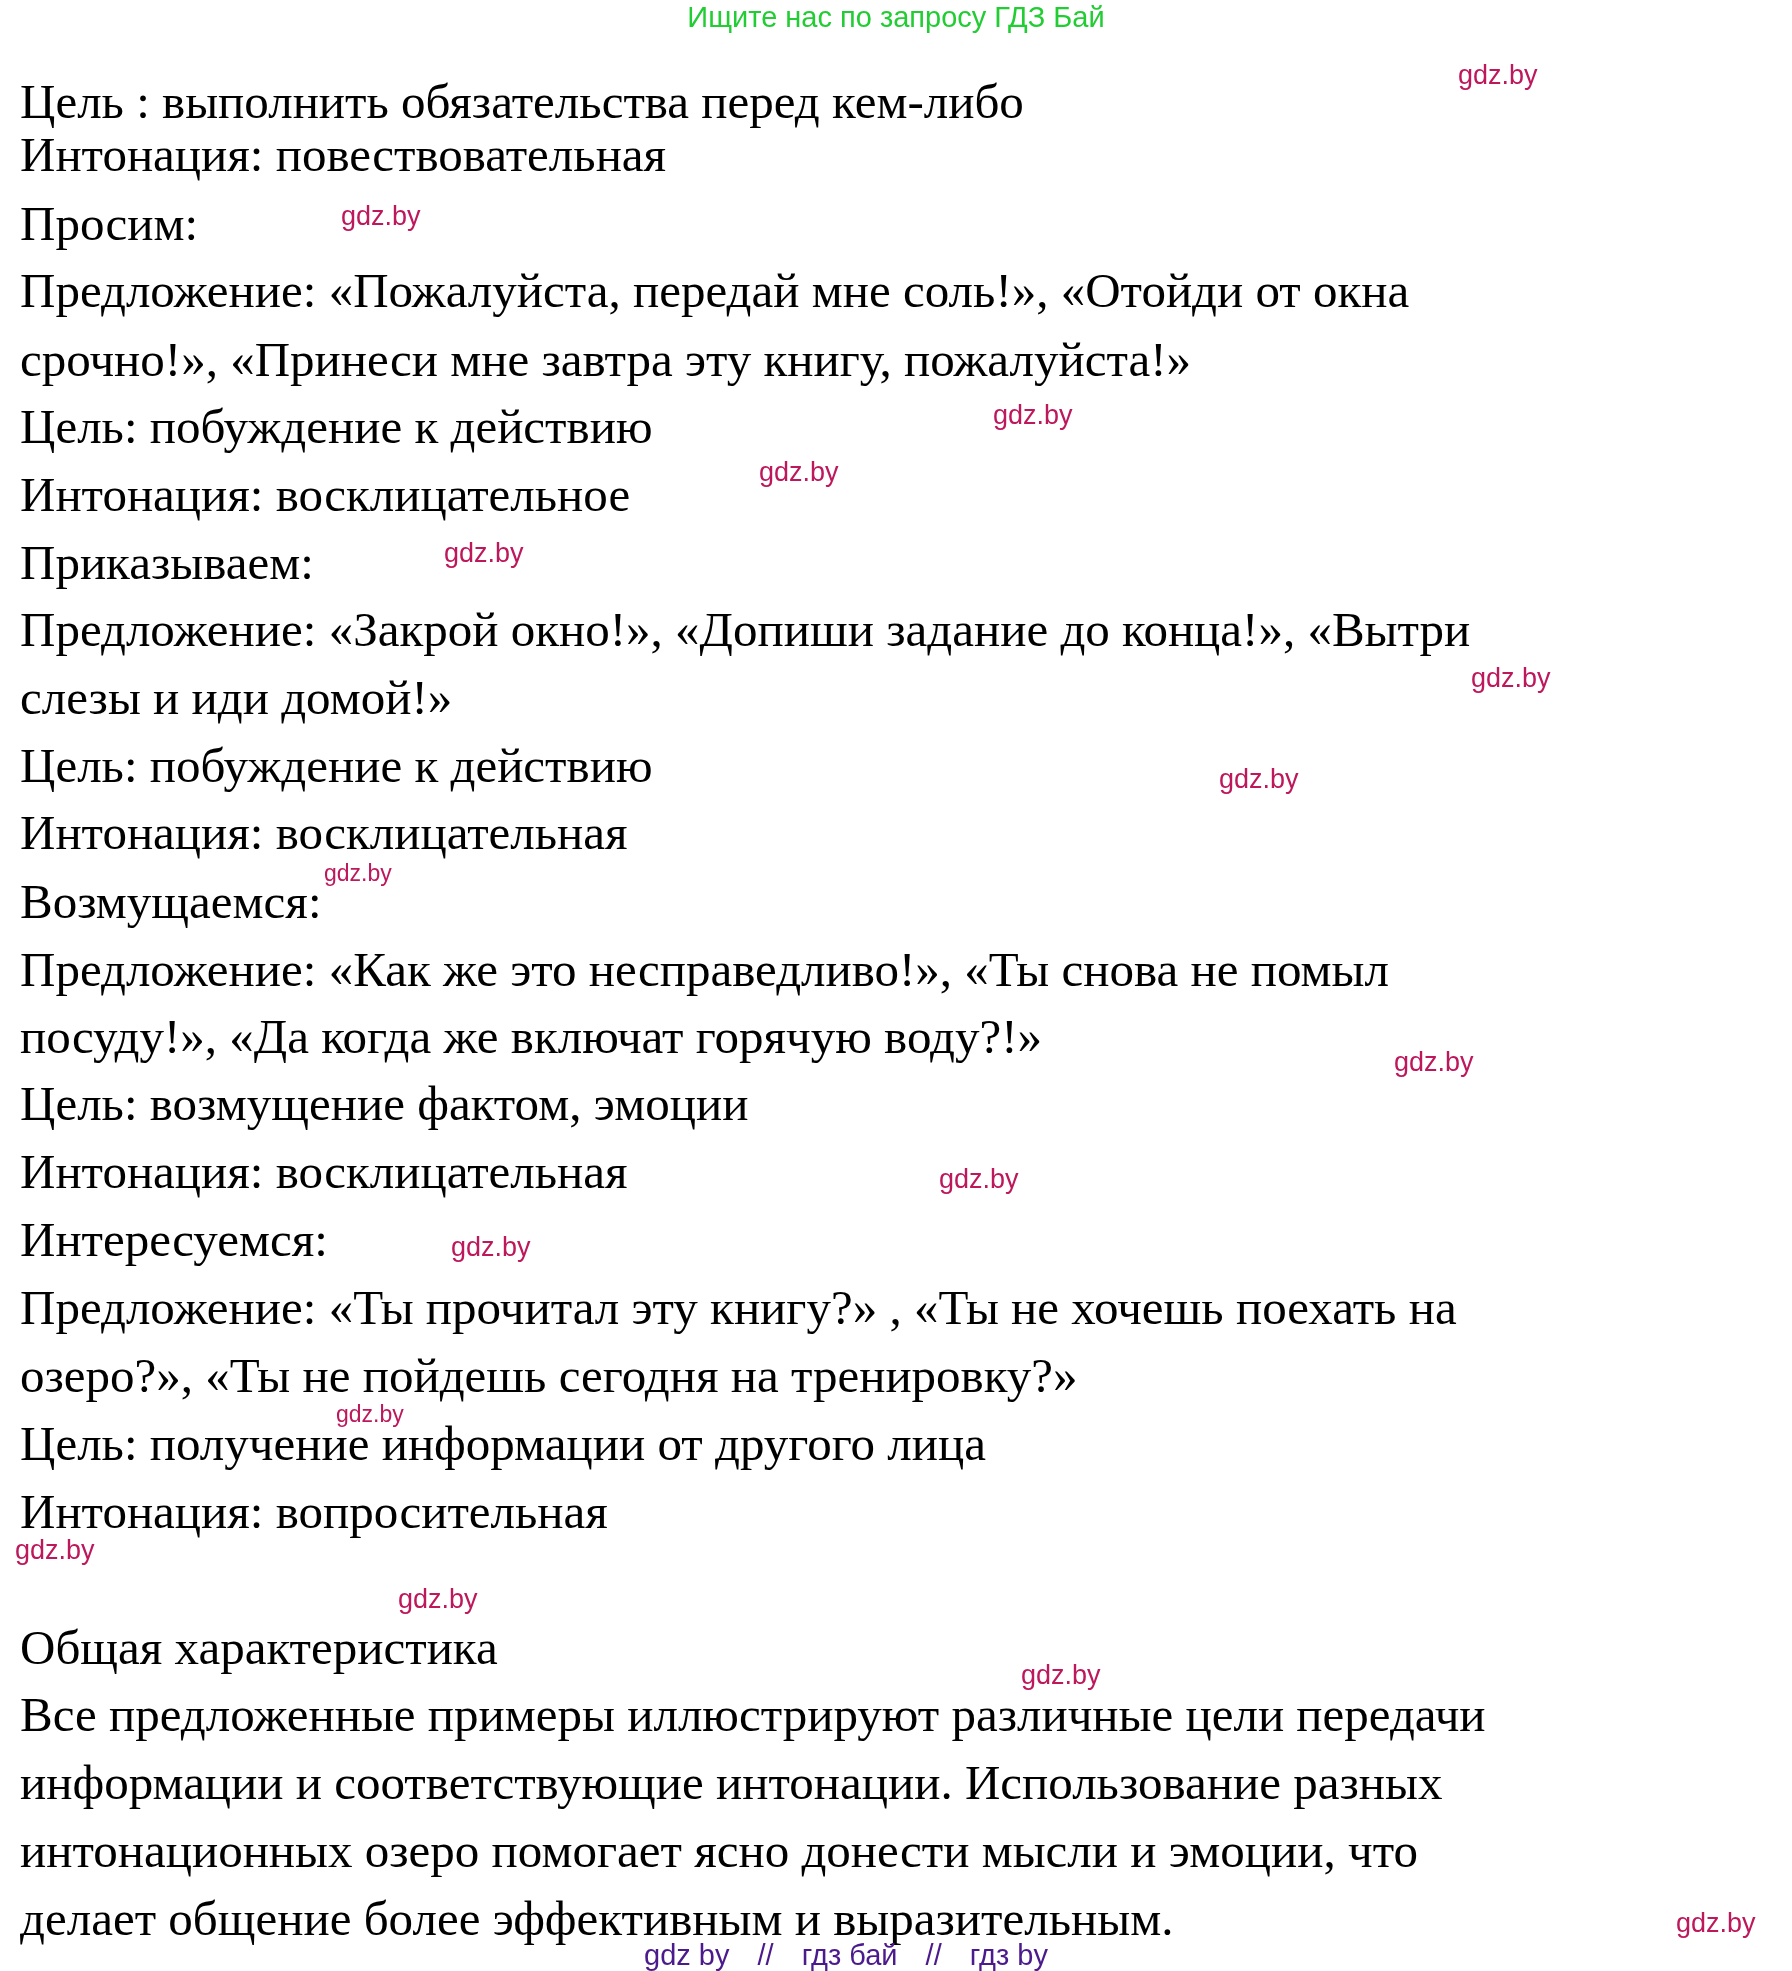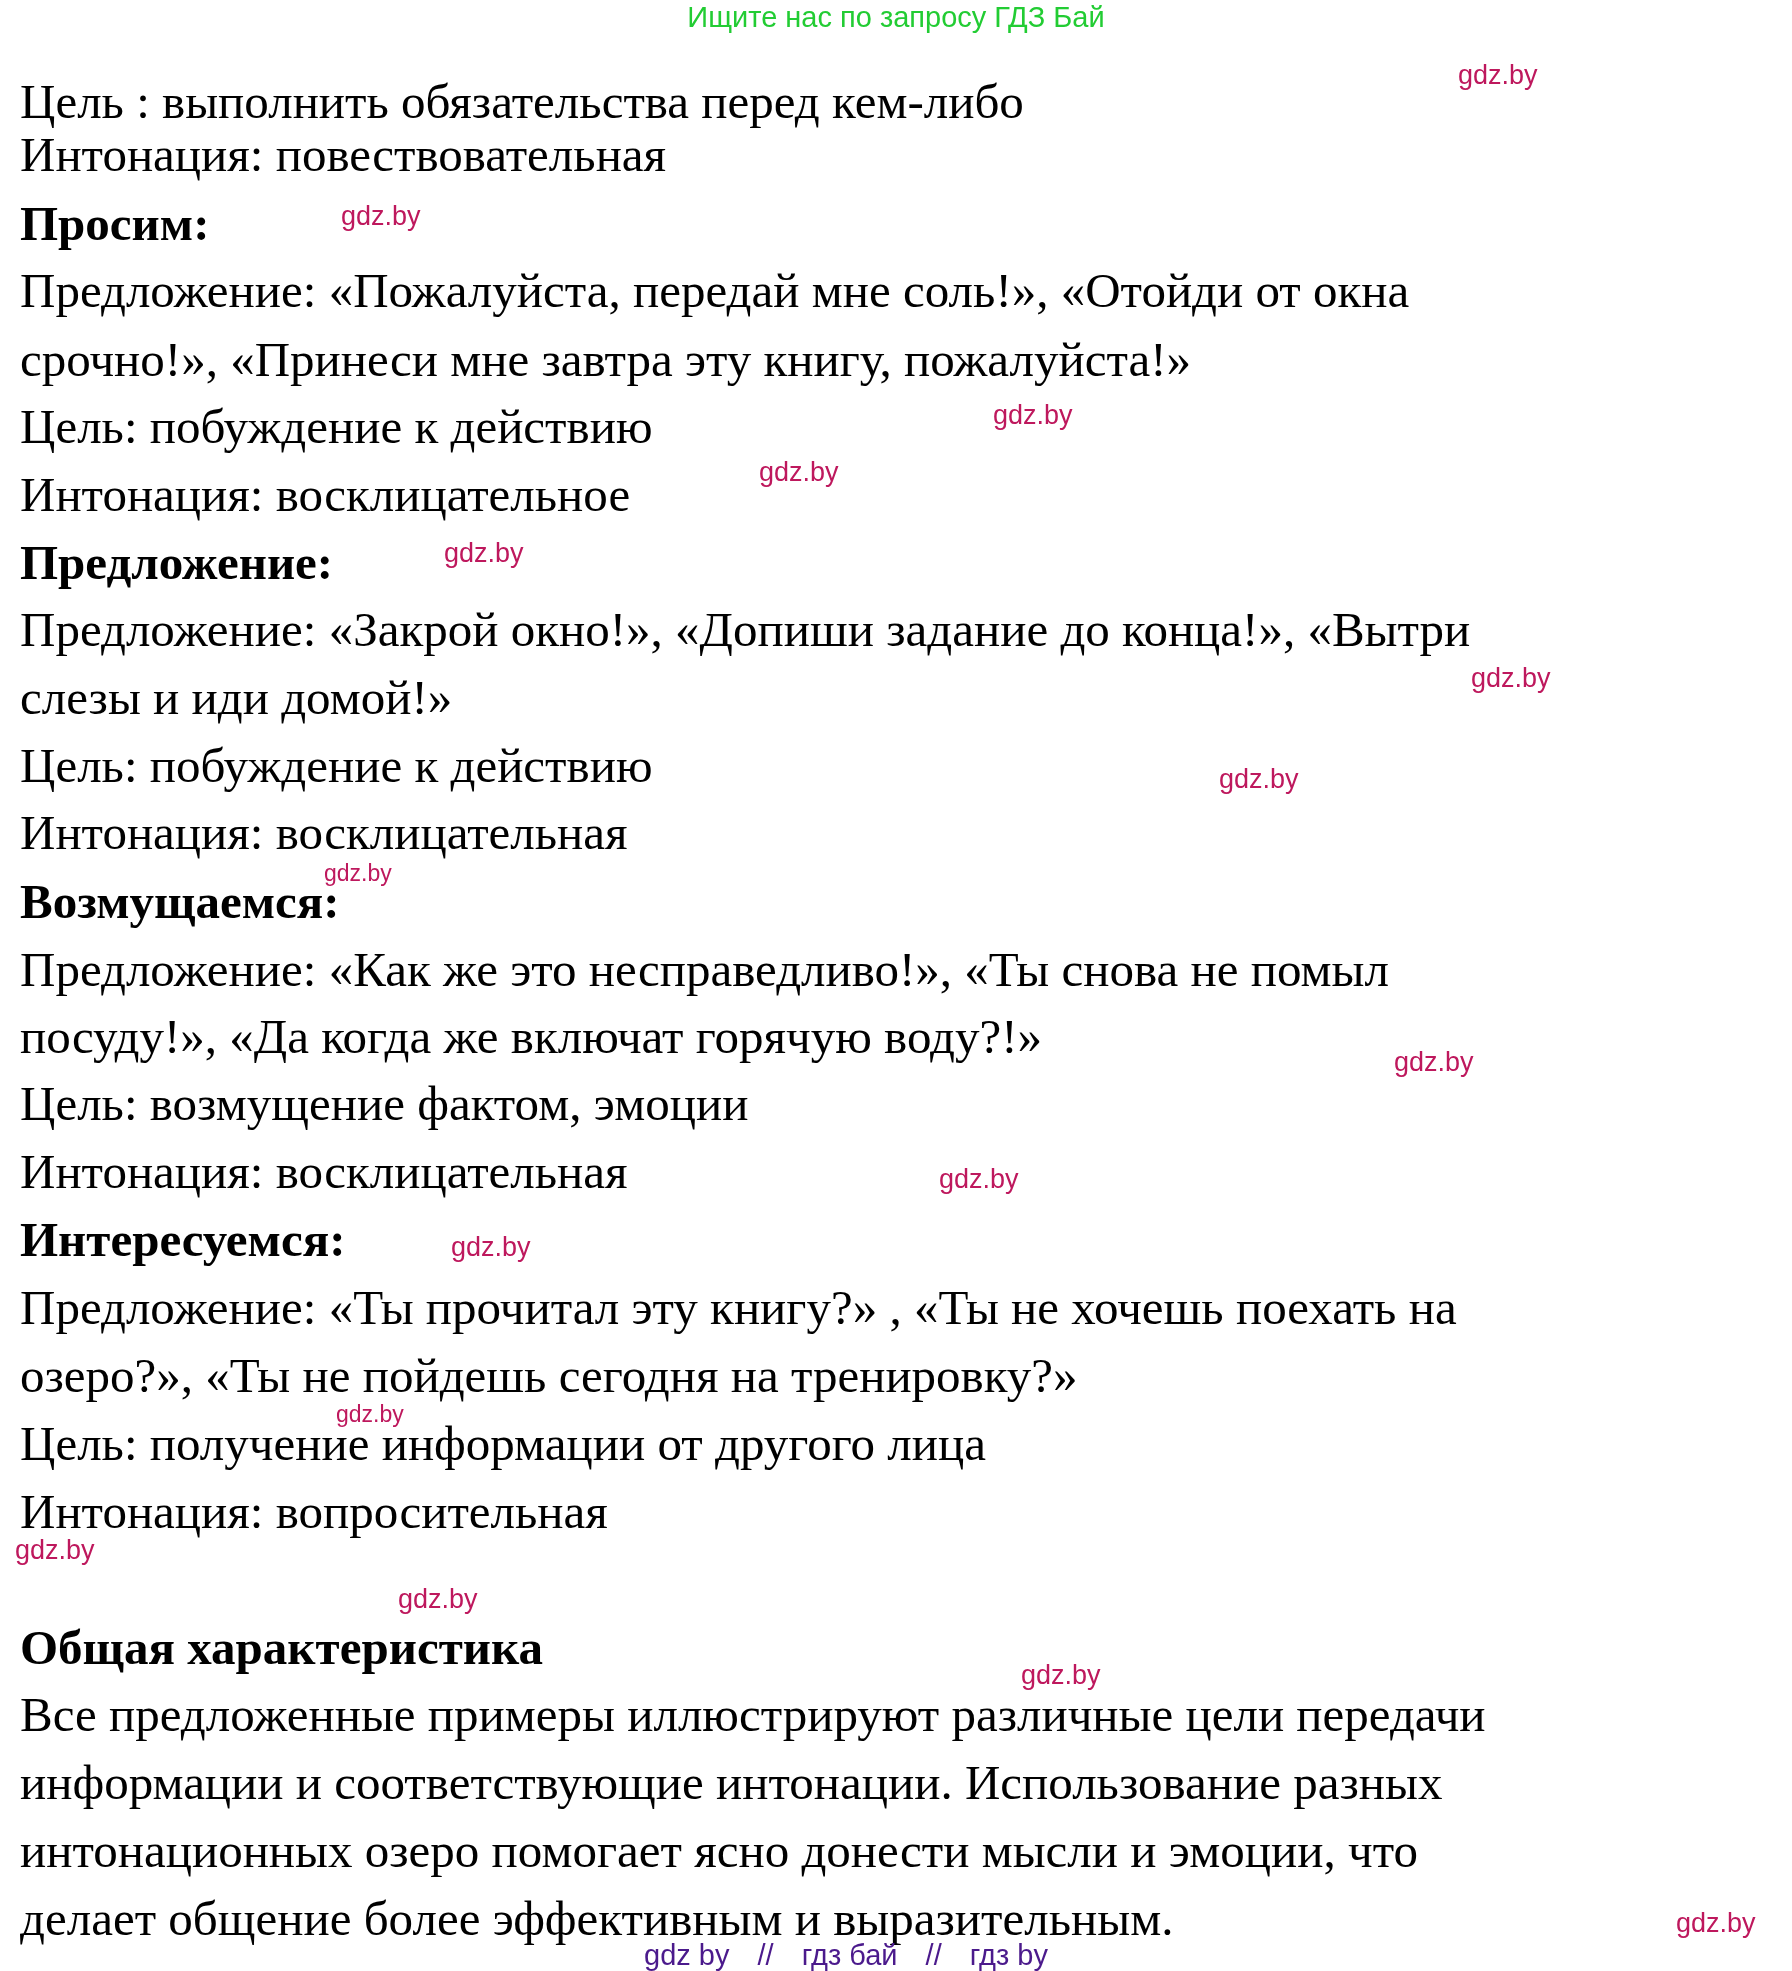--- a/index.html
+++ b/index.html
@@ -7,21 +7,21 @@
   .header {
     position:absolute; left:0; top:0; width:1792px; text-align:center;
     font-family:"Liberation Sans", sans-serif; font-size:29px; color:#22cc33;
     line-height:34px; top:0;
   }
   .line {
     position:absolute; left:20px; white-space:nowrap;
     font-family:"Liberation Serif", serif; font-size:49px; color:#000;
     line-height:60px;
   }
-  .line.bold { font-weight:bold; }
+  .line.bold { font-weight:normal; }
   .wm {
     position:absolute; font-family:"Liberation Sans", sans-serif;
     font-size:27px; color:#be185d; line-height:30px; white-space:nowrap;
   }
   .footer {
     position:absolute; left:0; width:1692px; top:1955px; text-align:center;
     font-family:"Liberation Sans", sans-serif; font-size:29px; color:#4b1a8c;
     line-height:34px; transform:translateY(-17px);
   }
   .footer span { margin:0 10px; }
@@ -33,21 +33,21 @@
 
 <div class="line" style="top:72px">Цель : выполнить обязательства перед кем-либо</div>
 <div class="line" style="top:125px">Интонация: повествовательная</div>
 
 <div class="line bold" style="top:194px">Просим:</div>
 <div class="line" style="top:261px">Предложение: «Пожалуйста, передай мне соль!», «Отойди от окна</div>
 <div class="line" style="top:330px">срочно!», «Принеси мне завтра эту книгу, пожалуйста!»</div>
 <div class="line" style="top:397px">Цель: побуждение к действию</div>
 <div class="line" style="top:465px">Интонация: восклицательное</div>
 
-<div class="line bold" style="top:533px">Предложение:</div>
+<div class="line bold" style="top:533px">Приказываем:</div>
 <div class="line" style="top:600px">Предложение: «Закрой окно!», «Допиши задание до конца!», «Вытри</div>
 <div class="line" style="top:668px">слезы и иди домой!»</div>
 <div class="line" style="top:736px">Цель: побуждение к действию</div>
 <div class="line" style="top:803px">Интонация: восклицательная</div>
 
 <div class="line bold" style="top:872px">Возмущаемся:</div>
 <div class="line" style="top:940px">Предложение: «Как же это несправедливо!», «Ты снова не помыл</div>
 <div class="line" style="top:1007px">посуду!», «Да когда же включат горячую воду?!»</div>
 <div class="line" style="top:1074px">Цель: возмущение фактом, эмоции</div>
 <div class="line" style="top:1142px">Интонация: восклицательная</div>

